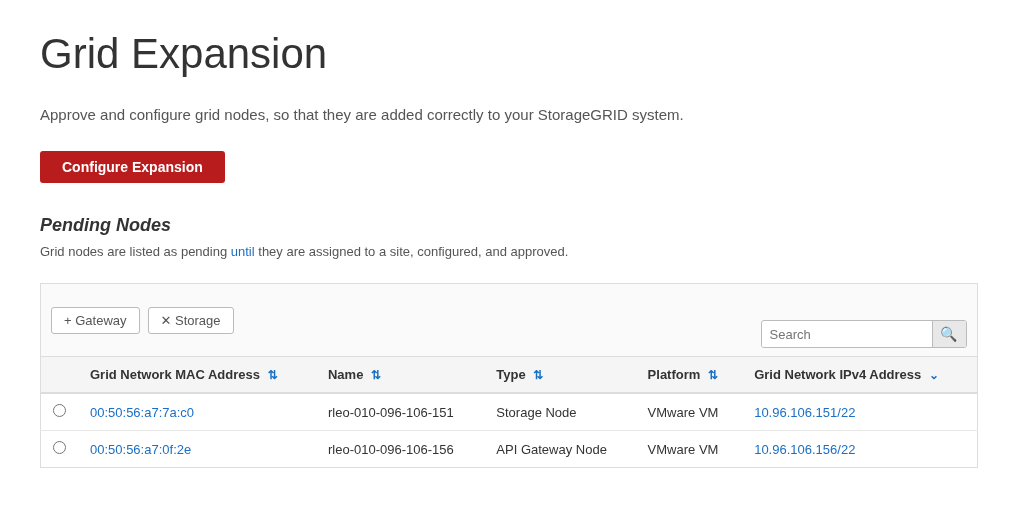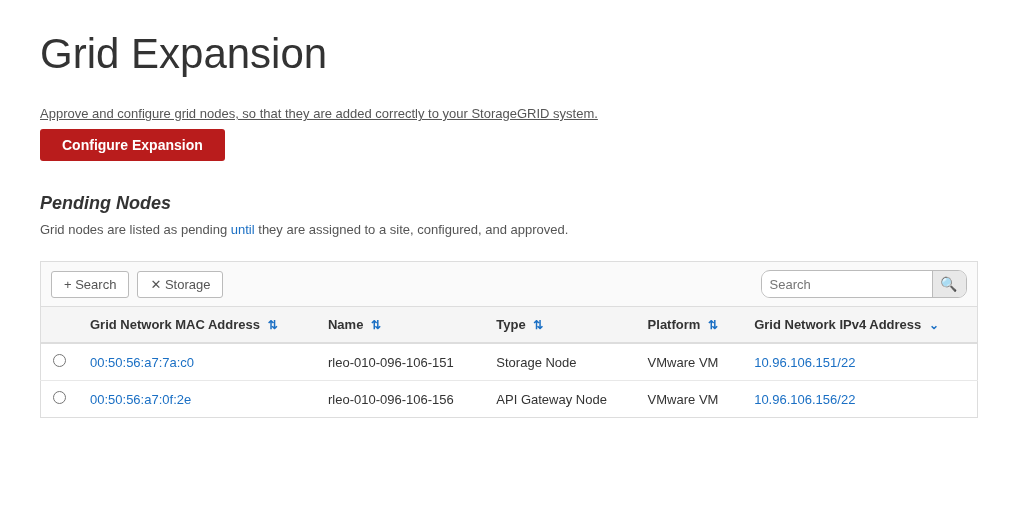--- a/index.html
+++ b/index.html
@@ -10,24 +10,23 @@
       padding: 30px 40px;
       font-size: 14px;
     }
     h1 {
       font-size: 42px;
       font-weight: 300;
       color: #333;
       margin-bottom: 28px;
     }
     .subtitle {
-      font-size: 13px;
-      color: #555;
-      margin-bottom: 8px;
-      text-decoration: underline;
+      font-size: 15px;
+      color: #555;
+      margin-bottom: 28px;
     }
     .btn-configure {
       background: #b91c1c;
       color: #fff;
       border: none;
       padding: 8px 22px;
       font-size: 14px;
       font-weight: bold;
       cursor: pointer;
       border-radius: 3px;
@@ -69,23 +68,24 @@
       cursor: pointer;
       border-radius: 3px;
       display: flex;
       align-items: center;
       gap: 4px;
     }
     .search-wrapper {
       display: flex;
       align-items: center;
       border: 1px solid #bbb;
-      border-radius: 9px;
+      border-radius: 3px;
       overflow: hidden;
       background: #fff;
+      margin-top: 28px;
     }
     .search-input {
       border: none;
       outline: none;
       padding: 5px 8px;
       font-size: 13px;
       width: 170px;
     }
     .search-btn {
       border: none;
@@ -154,21 +154,21 @@
 
 <button class="btn-configure">Configure Expansion</button>
 
 <div class="section-title">Pending Nodes</div>
 <div class="section-desc">
   Grid nodes are listed as pending <a href="#">until</a> they are assigned to a site, configured, and approved.
 </div>
 
 <div class="toolbar">
   <div class="toolbar-left">
-    <button class="btn-approve">+ Search</button>
+    <button class="btn-approve">+ Gateway</button>
     <button class="btn-remove">✕ Storage</button>
   </div>
   <div class="search-wrapper">
     <input class="search-input" type="text" placeholder="Search" style="">
     <button class="search-btn">🔍</button>
   </div>
 </div>
 
 <table>
   <thead>

